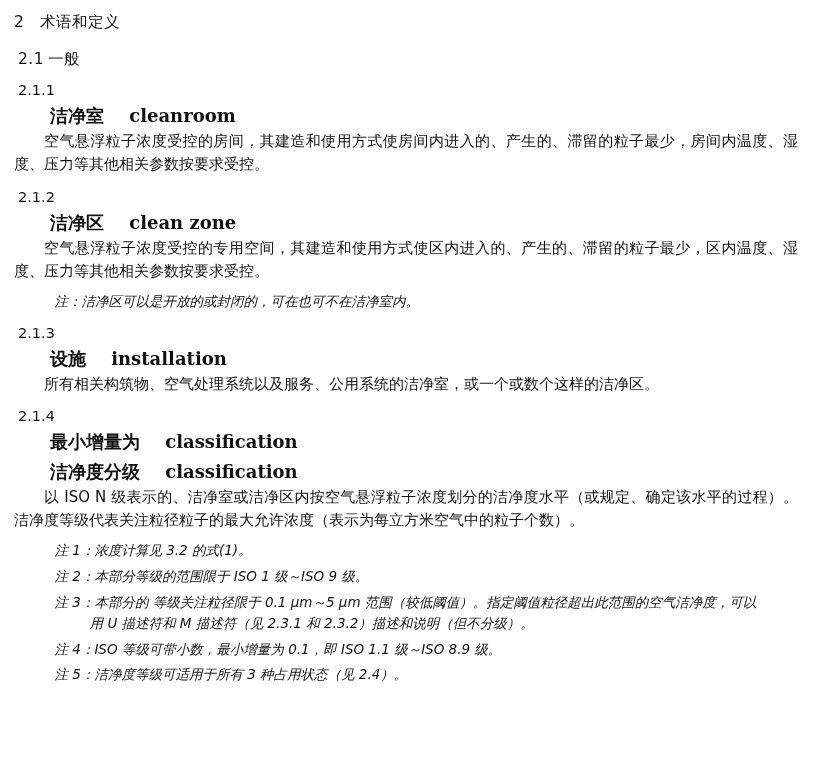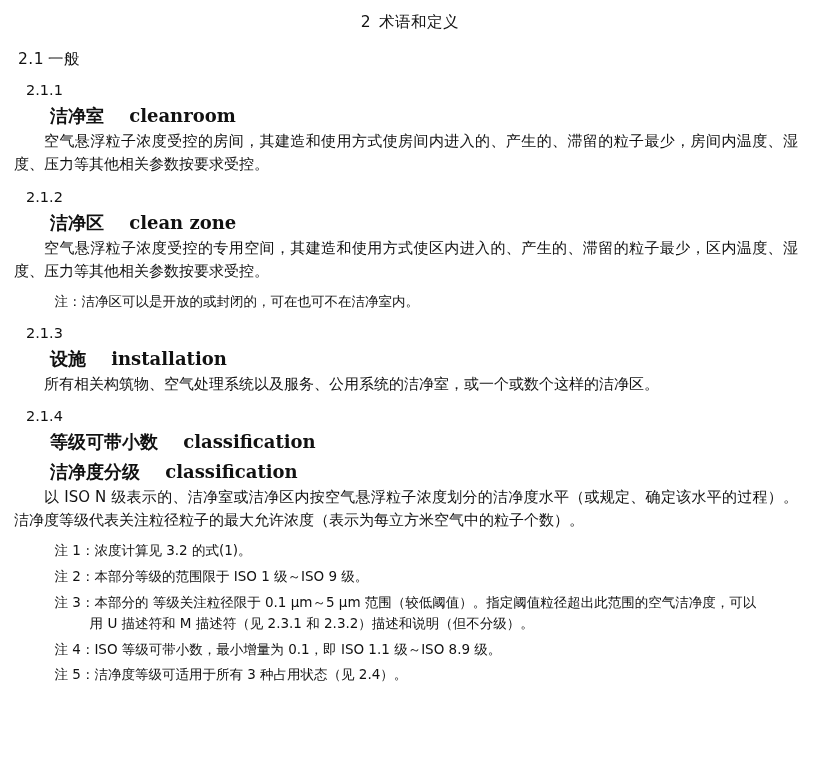--- a/index.html
+++ b/index.html
@@ -19,21 +19,20 @@
     width: 820px;
     height: 761px;
     box-sizing: border-box;
     padding: 8px 22px 0 14px;
   }
   .clause-heading {
     font-size: 15.5px;
     font-weight: normal;
     letter-spacing: 0.5px;
     margin: 4px 0 0 0;
-    text-align: center;
   }
   .clause-heading .num {
     display: inline-block;
     min-width: 26px;
   }
   .para {
     font-size: 15px;
     line-height: 1.55;
     margin: 10px 0 0 0;
     text-align: justify;
@@ -47,21 +46,21 @@
     margin: 16px 0 0 0;
     letter-spacing: 0.5px;
   }
   .sub-heading .num {
     display: inline-block;
     min-width: 34px;
     text-align: center;
   }
   .term-num {
     font-size: 14.5px;
-    margin: 12px 0 0 12px;
+    margin: 12px 0 0 4px;
   }
   .term-line {
     font-size: 18px;
     font-weight: bold;
     margin: 6px 0 0 0;
     text-indent: 2em;
   }
   .term-line .cn {
     font-family: "DejaVu Sans", sans-serif;
   }
@@ -77,20 +76,21 @@
     text-align: justify;
     text-justify: inter-ideograph;
   }
   .note {
     font-size: 13.5px;
     line-height: 1.6;
     margin: 8px 0 0 0;
     padding-left: 3em;
     text-align: justify;
     text-justify: inter-ideograph;
+    font-style: italic;
   }
   .note .cont {
     display: block;
     padding-left: 2.6em;
     text-indent: 0;
   }
   .note-tight {
     margin-top: 4px;
   }
 </style>
@@ -122,21 +122,21 @@
   <p class="note">注：洁净区可以是开放的或封闭的，可在也可不在洁净室内。</p>
 
   <div class="term-num">2.1.3</div>
   <div class="term-line">
     <span class="cn">设施</span><span class="en">installation</span>
   </div>
   <p class="body-text">所有相关构筑物、空气处理系统以及服务、公用系统的洁净室，或一个或数个这样的洁净区。</p>
 
   <div class="term-num">2.1.4</div>
   <div class="term-line">
-    <span class="cn">等级可带小数</span><span class="en">classification</span>
+    <span class="cn">最小增量为</span><span class="en">classification</span>
   </div>
   <div class="term-line">
     <span class="cn">洁净度分级</span><span class="en">classification</span>
   </div>
   <p class="body-text">以 ISO N 级表示的、洁净室或洁净区内按空气悬浮粒子浓度划分的洁净度水平（或规定、确定该水平的过程）。洁净度等级代表关注粒径粒子的最大允许浓度（表示为每立方米空气中的粒子个数）。</p>
 
   <p class="note">注 1：浓度计算见 3.2 的式(1)。</p>
   <p class="note note-tight">注 2：本部分等级的范围限于 ISO 1 级～ISO 9 级。</p>
   <p class="note note-tight">
     <span>注 3：本部分的 等级关注粒径限于 0.1 μm～5 μm 范围（较低阈值）。指定阈值粒径超出此范围的空气洁净度，可以</span>

